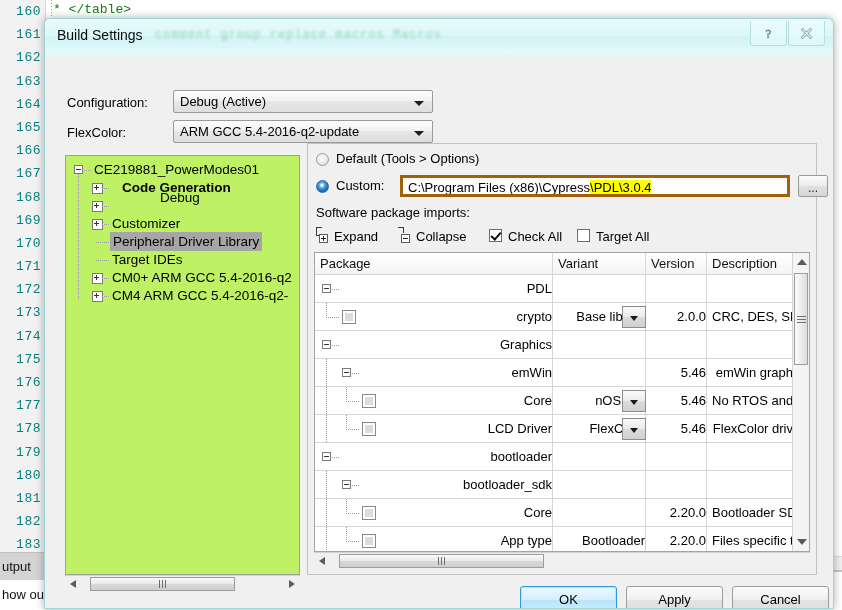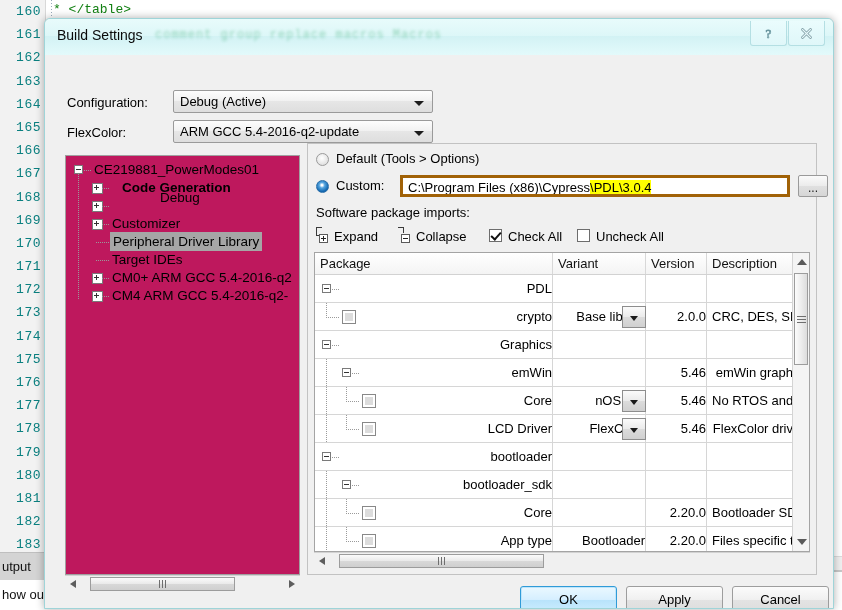--- a/index.html
+++ b/index.html
@@ -106,21 +106,21 @@
   }
   .combo .carat{
     position:absolute;right:8px;top:10px;width:0;height:0;
     border-left:5px solid transparent;border-right:5px solid transparent;
     border-top:5px solid #1c1c1c;
   }
 
   
   #treepanel{
     position:absolute;left:20px;top:100px;width:235px;height:420px;
-    background:#be185d;border:1px solid #a0a0a0;box-sizing:border-box;overflow:hidden;
+    background:#bef264;border:1px solid #a0a0a0;box-sizing:border-box;overflow:hidden;
   }
   .tnode{position:absolute;font-size:13.5px;color:#000;white-space:nowrap;height:19px;line-height:19px;}
   .tbox{
     position:absolute;width:9px;height:9px;border:1px solid #7a7a7a;background:#fff;
   }
   .tbox::before{content:"";position:absolute;left:1px;top:3px;width:5px;height:1px;background:#333;}
   .tbox.plus::after{content:"";position:absolute;left:3px;top:1px;width:1px;height:5px;background:#333;}
   .tdot{position:absolute;width:1px;background:repeating-linear-gradient(to bottom,#9a9a9a 0 1px,transparent 1px 2px);}
   .tdash{position:absolute;height:1px;background:repeating-linear-gradient(to right,#9a9a9a 0 1px,transparent 1px 2px);}
   .tsel{background:#a6a6a6;padding:0 3px;}
@@ -410,21 +410,21 @@
         <div class="sq">
             <i></i>
           </div>
       </div>
       <div class="tlabel" style="left:108px;top:85px;">Collapse</div>
 
       <div class="cbox checked" style="left:181px;top:85px;"></div>
       <div class="tlabel" style="left:200px;top:85px;">Check All</div>
 
       <div class="cbox" style="left:269px;top:85px;"></div>
-      <div class="tlabel" style="left:288px;top:85px;">Uncheck All</div>
+      <div class="tlabel" style="left:288px;top:85px;">Target All</div>
 
       <div style="position:absolute;left:6px;top:108px;width:496px;height:300px;">
         <div id="grid">
           <div id="gridhead">
             <div class="hcell" style="left:0;width:238px;">Package</div>
             <div class="hcell" style="left:238px;width:93px;">Variant</div>
             <div class="hcell" style="left:331px;width:61px;">Version</div>
             <div class="hcell" style="left:392px;width:86px;border-right:none;">Description</div>
           </div>
 

